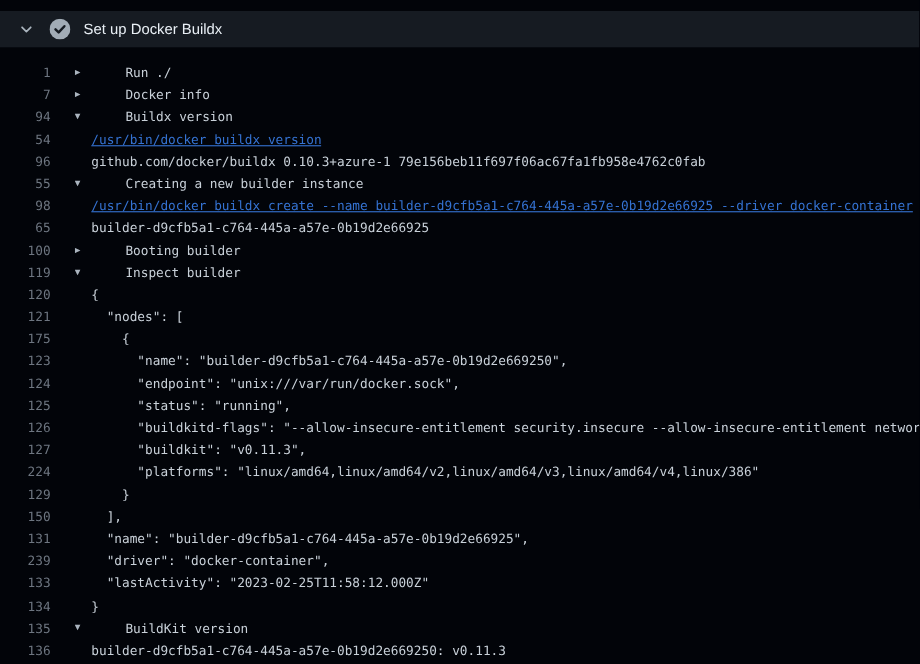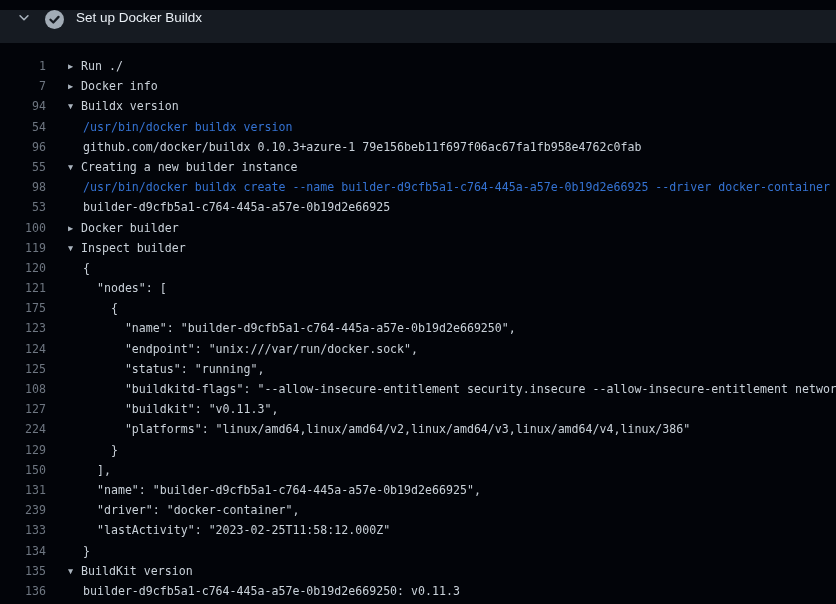--- a/index.html
+++ b/index.html
@@ -16,21 +16,21 @@
   }
   
   .step-header {
     position: absolute;
     top: 10px;
     left: 0;
     width: 836px;
     height: 33px;
     background: #161b22;
     display: flex;
-    align-items: flex-start;
+    align-items: center;
     cursor: pointer;
   }
   .chev {
     margin-left: 16px;
     width: 16px;
     height: 16px;
     display: inline-flex;
     align-items: center;
     justify-content: center;
   }
@@ -82,27 +82,29 @@
   .line .arrow {
     display: inline-block;
     width: 13px;
     font-size: 8.5px;
     color: #aab4be;
     flex: 0 0 13px;
   }
   .line .content {
     color: #c9d1d9;
     white-space: pre;
+    margin-left: 33px;
   }
   .line.output .content,
   .line.command .content {
     margin-left: 15px;
   }
   .line.command .content {
     color: #3573d3;
+    text-decoration: underline;
   }
   .line.group { cursor: pointer; }
 </style>
 </head>
 <body>
 
 <div class="page">
 
   <header class="step-header">
     <span class="chev">
@@ -155,30 +157,30 @@
         <span class="arrow">▼</span>
         <span class="content">Creating a new builder instance</span>
       </span>
     </div><div class="line command">
       <span class="num">98</span>
       <span class="body">
         
         <span class="content">/usr/bin/docker buildx create --name builder-d9cfb5a1-c764-445a-a57e-0b19d2e66925 --driver docker-container</span>
       </span>
     </div><div class="line output">
-      <span class="num">53</span>
+      <span class="num">65</span>
       <span class="body">
         
         <span class="content">builder-d9cfb5a1-c764-445a-a57e-0b19d2e66925</span>
       </span>
     </div><div class="line group">
       <span class="num">100</span>
       <span class="body">
         <span class="arrow">▶</span>
-        <span class="content">Docker builder</span>
+        <span class="content">Booting builder</span>
       </span>
     </div><div class="line group">
       <span class="num">119</span>
       <span class="body">
         <span class="arrow">▼</span>
         <span class="content">Inspect builder</span>
       </span>
     </div><div class="line output">
       <span class="num">120</span>
       <span class="body">
@@ -209,21 +211,21 @@
         
         <span class="content">      "endpoint": "unix:///var/run/docker.sock",</span>
       </span>
     </div><div class="line output">
       <span class="num">125</span>
       <span class="body">
         
         <span class="content">      "status": "running",</span>
       </span>
     </div><div class="line output">
-      <span class="num">108</span>
+      <span class="num">126</span>
       <span class="body">
         
         <span class="content">      "buildkitd-flags": "--allow-insecure-entitlement security.insecure --allow-insecure-entitlement network.host",</span>
       </span>
     </div><div class="line output">
       <span class="num">127</span>
       <span class="body">
         
         <span class="content">      "buildkit": "v0.11.3",</span>
       </span>

